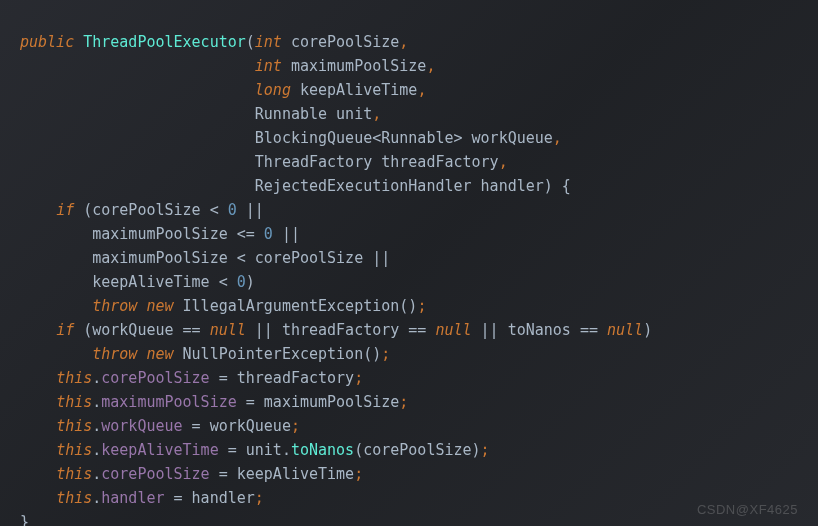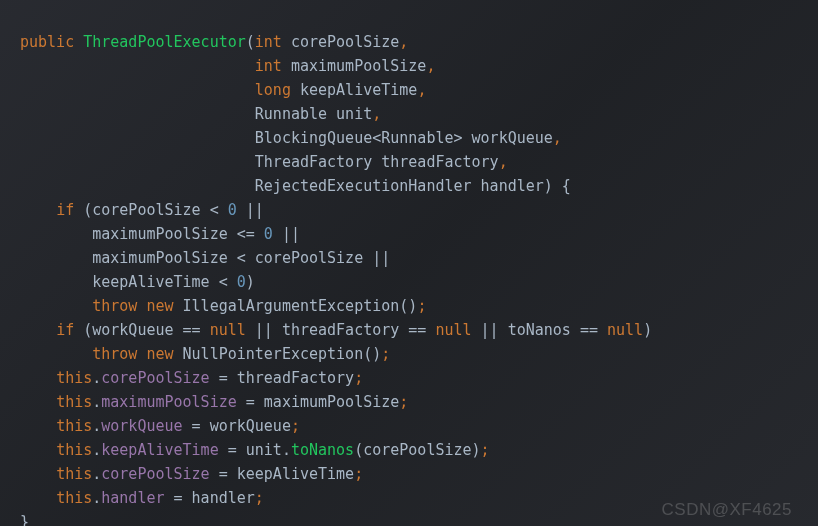--- a/index.html
+++ b/index.html
@@ -12,30 +12,30 @@
     color: #a9b7c6;
     width: 818px;
     height: 526px;
     overflow: hidden;
     position: relative;
   }
   .code {
     padding: 6px 8px 6px 20px;
     white-space: pre;
   }
-  .kw     { color: #cc7832; }
-  .method { color: #22c55e; text-align: right; }       
+  .kw     { color: #cc7832; font-style: italic; }
+  .method { color: #5eead4; text-align: right; }       
   .num    { color: #6897bb; }
   .field  { color: #9876aa; }       
   .punct  { color: #cc7832; }
   .watermark {
     position: absolute;
-    right: 26px;
+    right: 20px;
     bottom: 4px;
-    font-size: 17px;
+    font-size: 13px;
     color: rgba(200,200,200,0.25);
     font-family: sans-serif;
     letter-spacing: 0.5px;
   }
 </style>
 </head>
 <body>
 
 <div class="code">
 <span><span class="kw">public</span> <span class="method">ThreadPoolExecutor</span><span>(</span><span class="kw">int</span><span> corePoolSize</span><span class="punct">,</span></span>

